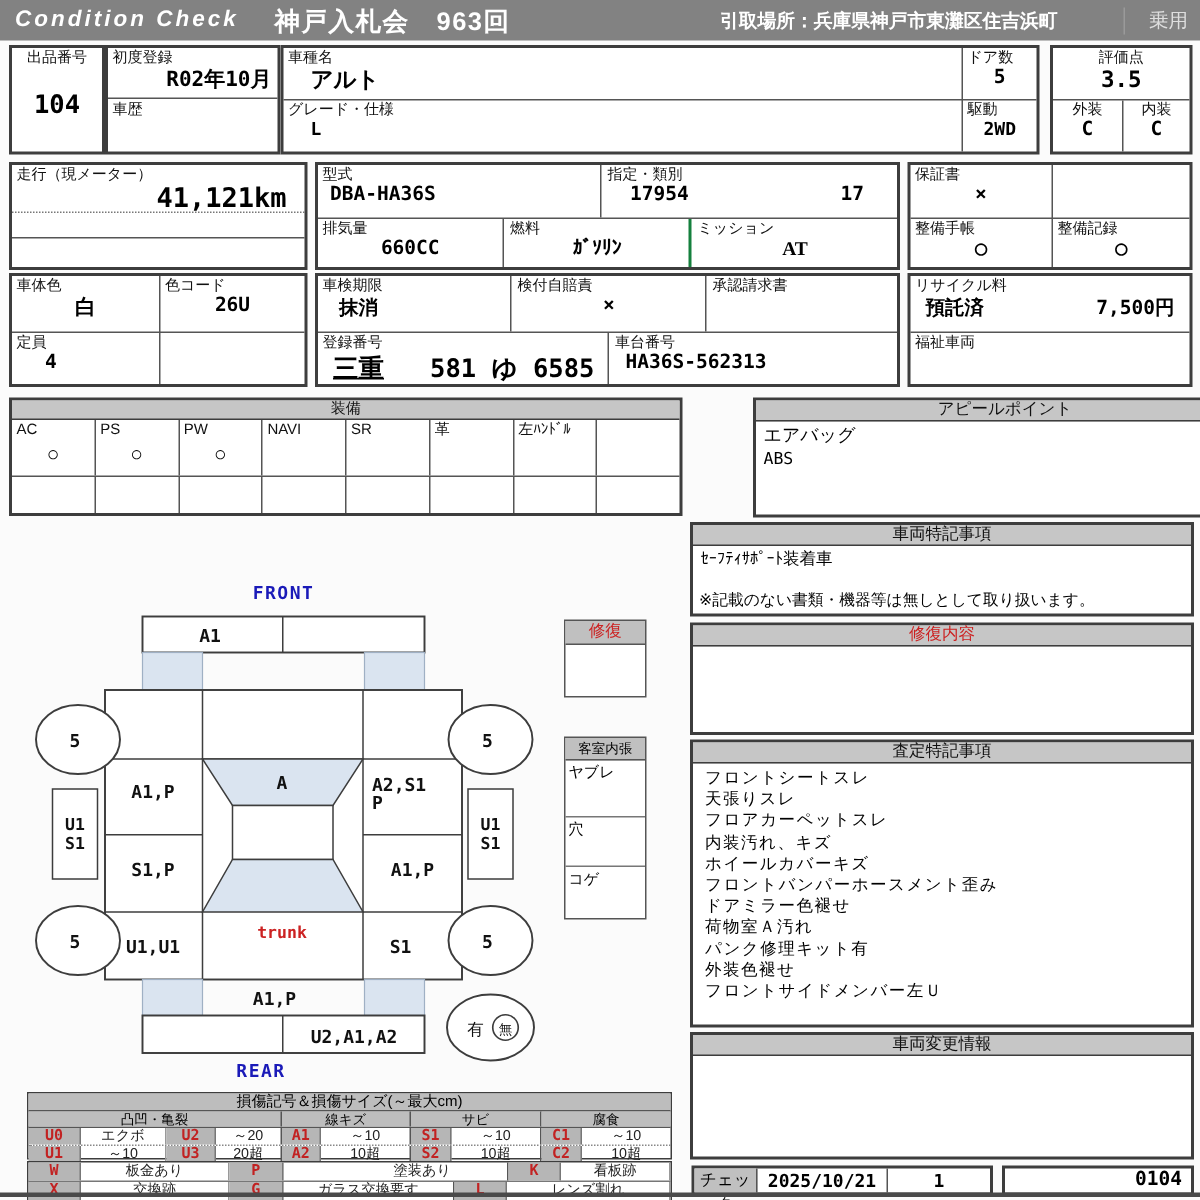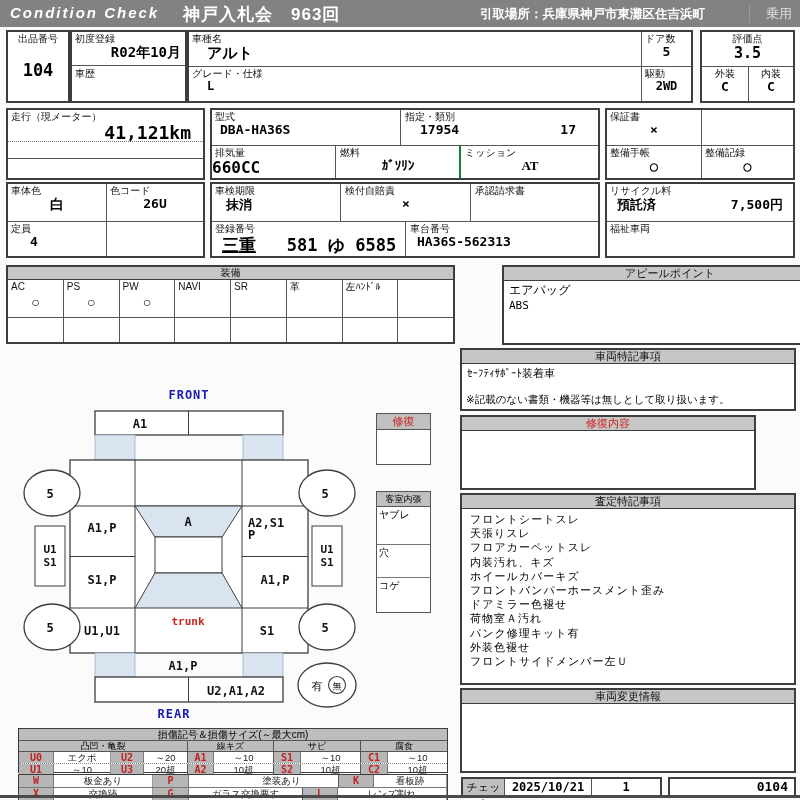--- a/index.html
+++ b/index.html
@@ -142,21 +142,21 @@
     </div>
     <div class="cell" style="left:190px;top:0;right:0;height:35px;">
       <div class="lbl">指定・類別</div>
       <div class="val" style="font-size:13px;display:flex;justify-content:space-between;padding:0 22px 0 18px;">
         <span>17954</span>
         <span>17</span>
       </div>
     </div>
     <div class="cell" style="left:0;top:36px;width:124px;bottom:0;border-right:1px solid #555;">
       <div class="lbl">排気量</div>
-      <div class="val" style="font-size:16px;text-align:left;">660CC</div>
+      <div class="val" style="font-size:13px;text-align:center;">660CC</div>
     </div>
     <div class="cell" style="left:125px;top:36px;width:124px;bottom:0;border-right:2px solid #15803d;">
       <div class="lbl">燃料</div>
       <div class="val" style="font-size:13px;text-align:center;">ｶﾞｿﾘﾝ</div>
     </div>
     <div class="cell" style="left:250px;top:36px;right:0;bottom:0;">
       <div class="lbl">ミッション</div>
       <div class="val" style="font-size:13px;text-align:center;font-family:Liberation Serif, serif;">AT</div>
     </div>
   </div>
@@ -287,21 +287,21 @@
       <div class="mono" style="font-size:11px;">ABS</div>
     </div>
   </div>
 
   <div class="sec" style="left:460px;top:348px;width:336px;height:63px;">
     <div class="sec-h">車両特記事項</div>
     <div class="bodytext" style="font-size:11px;">ｾｰﾌﾃｨｻﾎﾟｰﾄ装着車</div>
     <div style="position:absolute;left:4px;bottom:2px;font-size:10.5px;">※記載のない書類・機器等は無しとして取り扱います。</div>
   </div>
 
-  <div class="sec" style="left:460px;top:415px;width:296px;height:75px;">
+  <div class="sec" style="left:460px;top:415px;width:336px;height:75px;">
     <div class="sec-h red">修復内容</div>
   </div>
 
   <div class="sec" style="left:460px;top:493px;width:336px;height:192px;">
     <div class="sec-h">査定特記事項</div>
     <div style="padding:3px 0 0 8px;font-size:11px;line-height:14.2px;letter-spacing:1px;">
       <div>フロントシートスレ</div>
       <div>天張りスレ</div>
       <div>フロアカーペットスレ</div>
       <div>内装汚れ、キズ</div>

